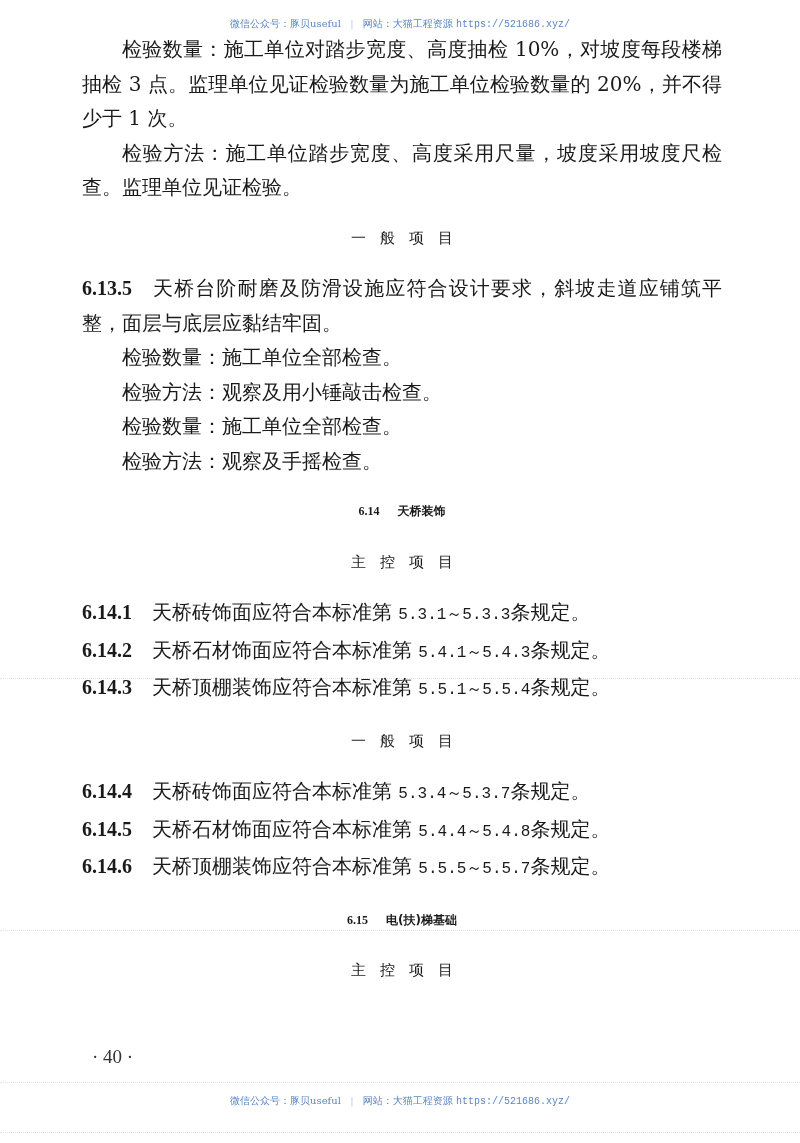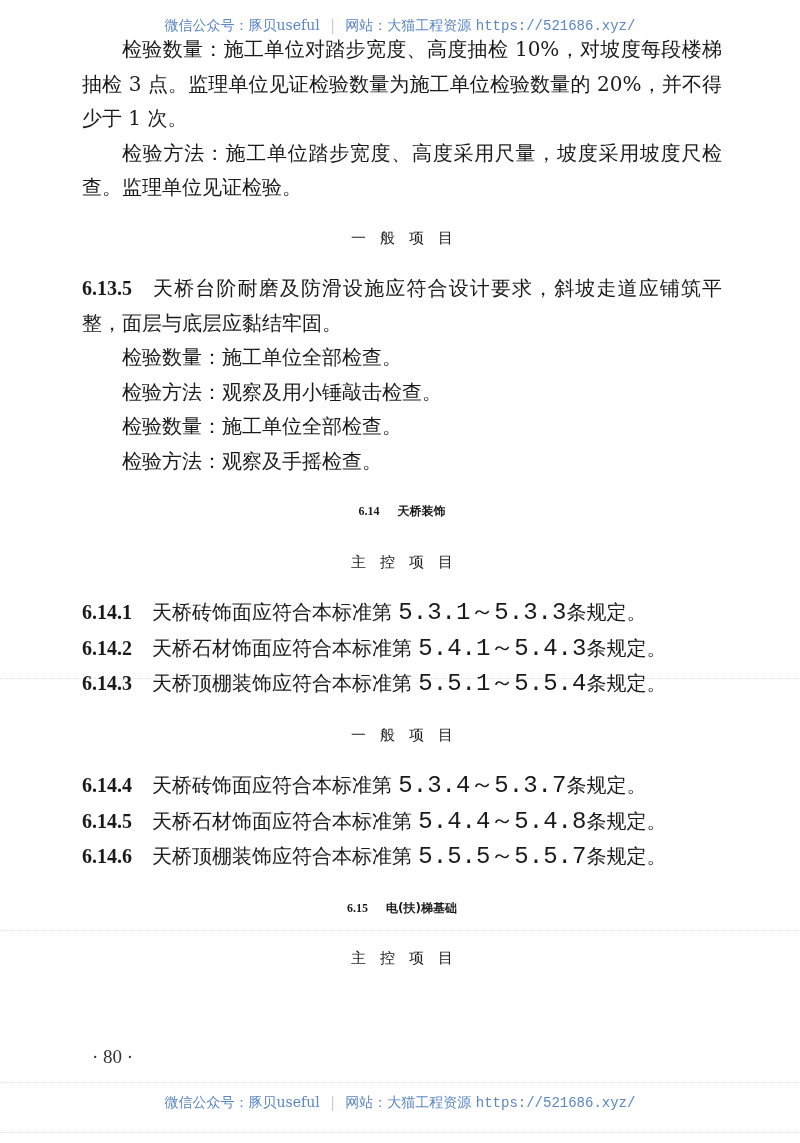--- a/index.html
+++ b/index.html
@@ -3,21 +3,21 @@
 <meta charset="utf-8">
 <style>
   html, body { margin: 0; padding: 0; background: #ffffff; }
   body {
     width: 800px; height: 1143px; position: relative; overflow: hidden;
     font-family: "DejaVu Serif", "Liberation Serif", serif;
     color: #1a1a1a;
   }
   .watermark {
     position: absolute; left: 0; width: 800px; text-align: center;
-    font-size: 14px; color: #5a86c5;
+    font-size: 10px; color: #5a86c5;
     font-family: "DejaVu Serif", serif;
   }
   .watermark .sep { color: #b9c8e0; margin: 0 6px; }
   .watermark .url { font-family: "Liberation Mono", "DejaVu Sans Mono", monospace; }
   .wm-top { top: 17px; }
   .wm-bottom { top: 1094px; }
   .dotline {
     position: absolute; left: 0; width: 800px; height: 0;
     border-top: 1px dotted #e2e2e2;
   }
@@ -30,21 +30,21 @@
   .cl { font-weight: bold; font-family: "Liberation Serif", "DejaVu Serif", serif; margin-right: 20px; }
   .sub-head {
     text-align: center; letter-spacing: 14px; font-size: 15px;
     margin: 16px; padding-left: 14px;
   }
   .sec-head {
     text-align: center; font-weight: bold; font-size: 12px; margin: 0;
     font-family: "DejaVu Sans", "Liberation Sans", sans-serif;
   }
   .sec-head .num { font-family: "Liberation Serif", serif; margin-right: 18px; }
-  .num-ref { font-family: "Liberation Mono", "DejaVu Sans Mono", monospace; font-size: 24px; }
+  .num-ref { font-family: "Liberation Mono", "DejaVu Sans Mono", monospace; font-size: 16px; }
   .page-num {
     position: absolute; left: 92px; top: 1046px; font-size: 19px;
     font-family: "Liberation Serif", serif; color: #333;
   }
 </style>
 </head>
 <body>
 
 <div class="watermark wm-top">
   <span>微信公众号：豚贝useful</span>
@@ -105,20 +105,20 @@
     <span class="num-ref">5.5.5～5.5.7</span><span>条规定。</span>
   </p>
 
   <p class="sec-head" style="margin-top:16px;margin-bottom:10px">
     <span class="num">6.15</span><span>电(扶)梯基础</span>
   </p>
   <p class="sub-head">主控项目</p>
 
 </div>
 
-<div class="page-num">· 80 ·</div>
+<div class="page-num">· 40 ·</div>
 
 <div class="watermark wm-bottom">
   <span>微信公众号：豚贝useful</span>
   <span class="sep">|</span>
   <span>网站：大猫工程资源</span>
   <span class="url">https://521686.xyz/</span>
 </div>
 
 </body></html>

